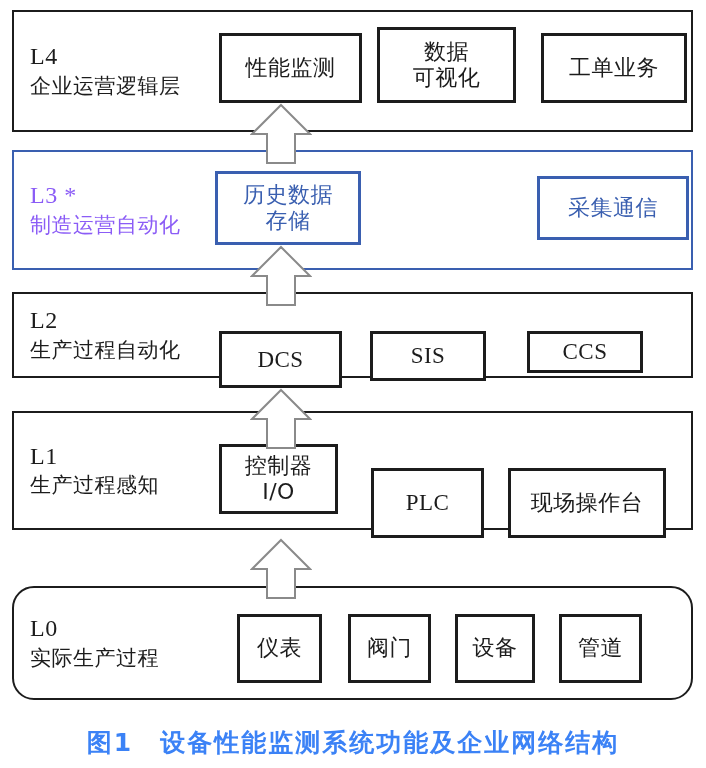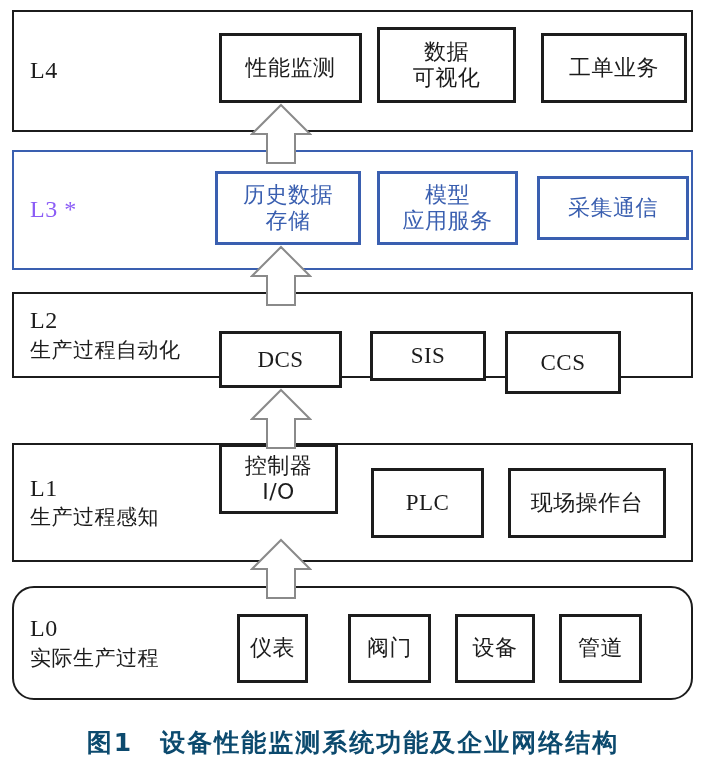--- a/index.html
+++ b/index.html
@@ -90,79 +90,77 @@
     position: absolute;
   }
   .arrow svg { display: block; }
 
   
   #caption {
     position: absolute;
     left: 0;
     width: 706px;
     text-align: center;
-    color: #0c4a6e;
+    color: #3b82f6;
     font-family: "DejaVu Sans", "Liberation Sans", sans-serif;
     font-weight: bold;
     font-size: 25px;
     letter-spacing: 2px;
     white-space: pre;
   }
 </style>
 </head>
 <body>
 
 <div id="stage">
     <div class="layer" style="left: 12px; top: 10px; width: 681px; height: 122px;">
       <div class="layer-label">
         <span class="code">L4</span>
+        <span class="cn">企业运营逻辑层</span>
       </div>
     </div>
     <div class="node" style="left: 219px; top: 33px; width: 143px; height: 70px;">
       <span class="cn">性能监测</span>
     </div>
     <div class="node" style="left: 377px; top: 27px; width: 139px; height: 76px;">
       <span class="cn">数据
 可视化</span>
     </div>
     <div class="node" style="left: 541px; top: 33px; width: 146px; height: 70px;">
       <span class="cn">工单业务</span>
     </div>
     <div class="layer blue" style="left: 12px; top: 150px; width: 681px; height: 120px;">
       <div class="layer-label">
         <span class="code">L3 *</span>
+        <span class="cn">制造运营自动化</span>
       </div>
     </div>
     <div class="node blue" style="left: 215px; top: 171px; width: 146px; height: 74px;">
       <span class="cn">历史数据
 存储</span>
     </div>
-    <div class="node blue" style="left: 377px; top: 171px; width: 141px; height: 74px;">
-      <span class="cn">模型
-应用服务</span>
-    </div>
     <div class="node blue" style="left: 537px; top: 176px; width: 152px; height: 64px;">
       <span class="cn">采集通信</span>
     </div>
     <div class="layer" style="left: 12px; top: 292px; width: 681px; height: 86px;">
       <div class="layer-label">
         <span class="code">L2</span>
         <span class="cn">生产过程自动化</span>
       </div>
     </div>
     <div class="node" style="left: 219px; top: 331px; width: 123px; height: 57px;">
       <span class="en">DCS</span>
     </div>
     <div class="node" style="left: 370px; top: 331px; width: 116px; height: 50px;">
       <span class="en">SIS</span>
     </div>
-    <div class="node" style="left: 505px; top: 331px; width: 116px; height: 63px;">
+    <div class="node" style="left: 527px; top: 331px; width: 116px; height: 42px;">
       <span class="en">CCS</span>
     </div>
-    <div class="layer" style="left: 12px; top: 443px; width: 681px; height: 119px; text-decoration: underline;">
+    <div class="layer" style="left: 12px; top: 411px; width: 681px; height: 119px; text-decoration: underline;">
       <div class="layer-label">
         <span class="code">L1</span>
         <span class="cn">生产过程感知</span>
       </div>
     </div>
     <div class="node" style="left: 219px; top: 444px; width: 119px; height: 70px;">
       <span class="cn">控制器
 I/O</span>
     </div>
     <div class="node" style="left: 371px; top: 468px; width: 113px; height: 70px;">
@@ -170,21 +168,21 @@
     </div>
     <div class="node" style="left: 508px; top: 468px; width: 158px; height: 70px;">
       <span class="cn">现场操作台</span>
     </div>
     <div class="layer" style="left: 12px; top: 586px; width: 681px; height: 114px; border-radius: 22px;">
       <div class="layer-label">
         <span class="code">L0</span>
         <span class="cn">实际生产过程</span>
       </div>
     </div>
-    <div class="node" style="left: 237px; top: 614px; width: 71px; height: 69px; align-items: center;">
+    <div class="node" style="left: 237px; top: 614px; width: 85px; height: 69px; align-items: center;">
       <span class="cn">仪表</span>
     </div>
     <div class="node" style="left: 455px; top: 614px; width: 80px; height: 69px;">
       <span class="cn">设备</span>
     </div>
     <div class="node" style="left: 348px; top: 614px; width: 83px; height: 69px;">
       <span class="cn">阀门</span>
     </div>
     <div class="node" style="left: 559px; top: 614px; width: 83px; height: 69px;">
       <span class="cn">管道</span>

